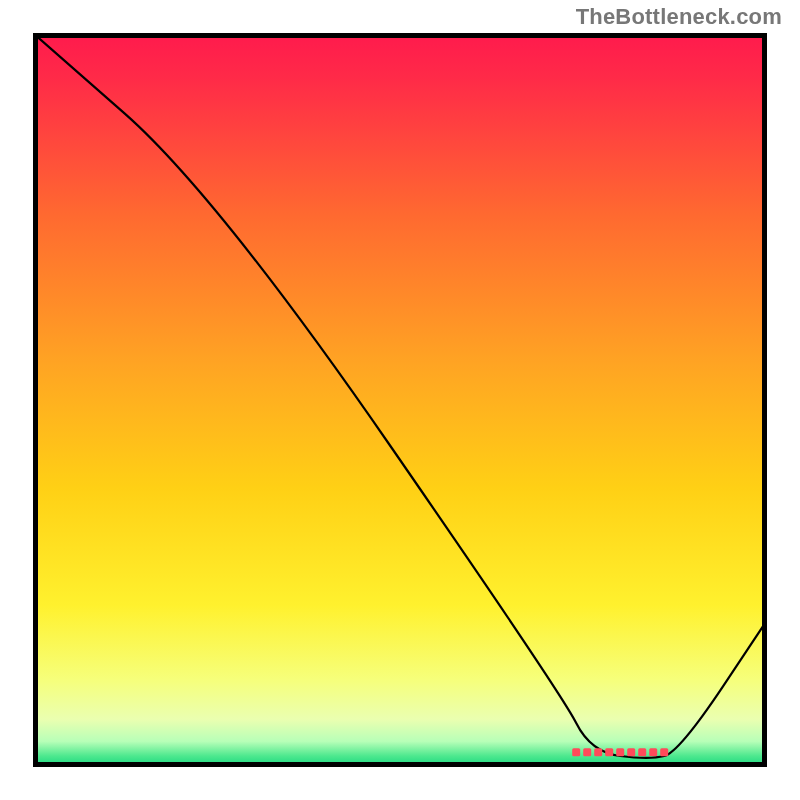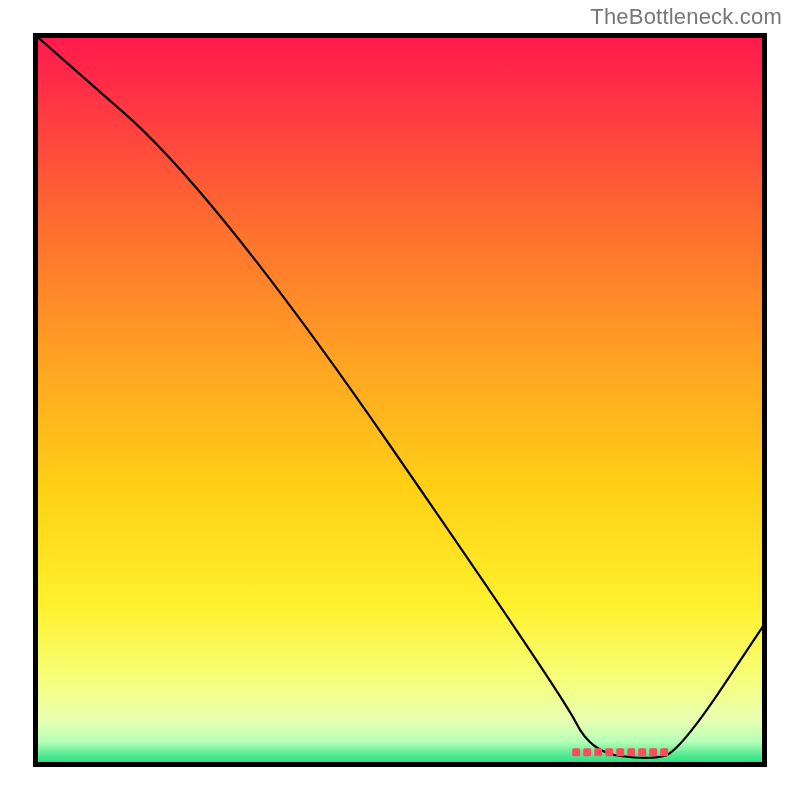--- a/index.html
+++ b/index.html
@@ -14,21 +14,21 @@
     position: relative;
     width: 800px;
     height: 800px;
   }
   .watermark {
     position: absolute;
     top: 4px;
     right: 18px;
     color: #777;
     font-size: 22px;
-    font-weight: 400;
+    font-weight: 700;
     letter-spacing: 0.2px;
     z-index: 5;
   }
   svg {
     display: block;
   }
 </style>
 </head>
 <body>
 

